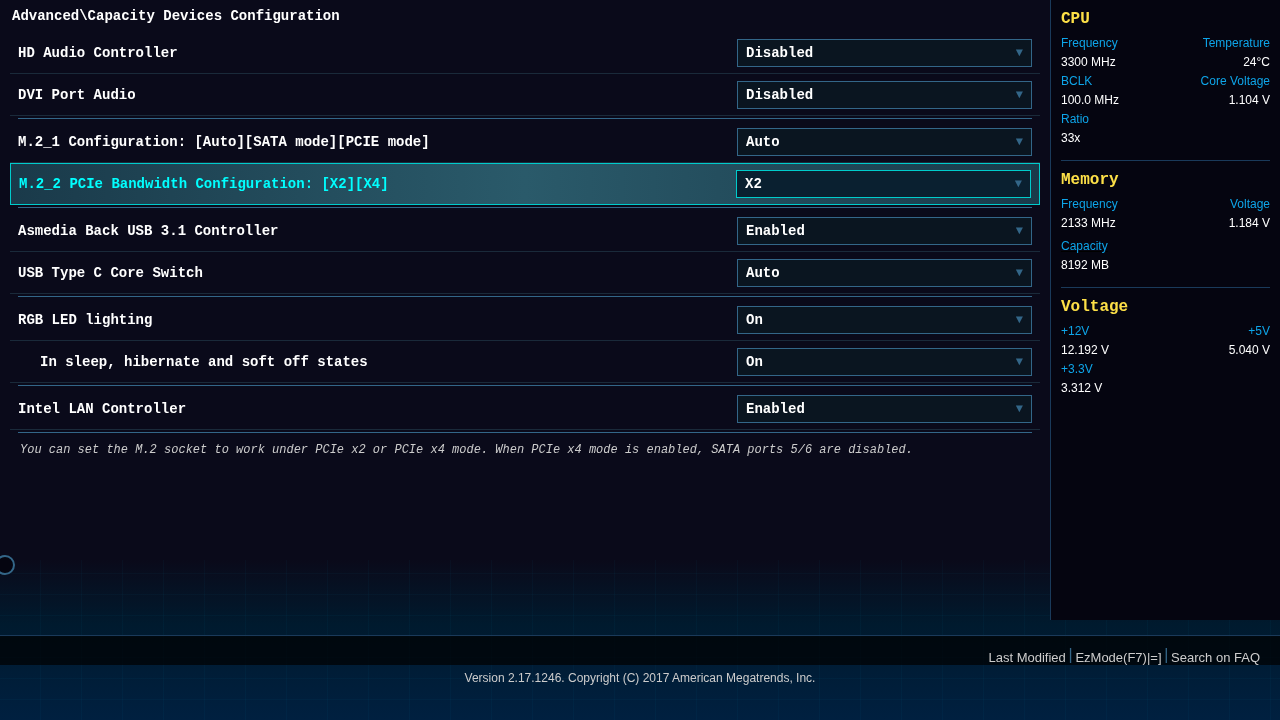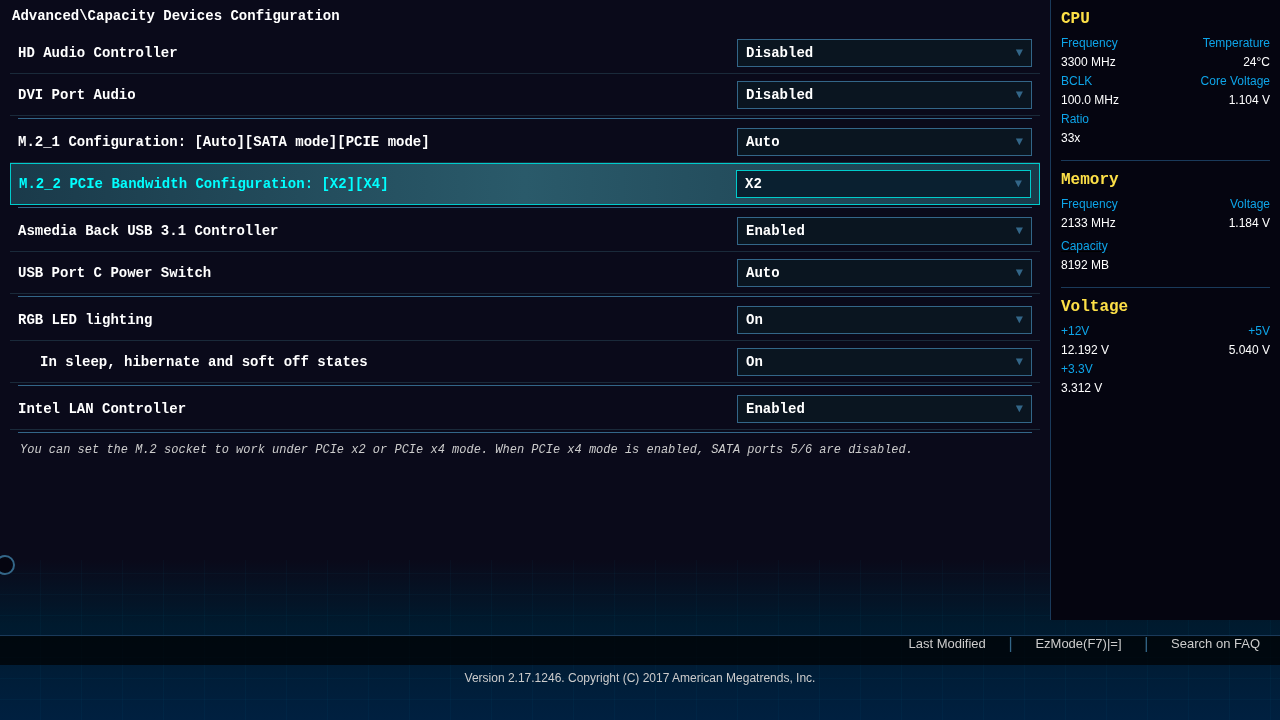--- a/index.html
+++ b/index.html
@@ -174,25 +174,24 @@
 
     
     .bottom-bar {
       position: absolute;
       bottom: 55px;
       left: 0;
       right: 0;
       height: 30px;
       background: rgba(0,0,0,0.7);
       display: flex;
-      align-items: flex-start;
+      align-items: flex-end;
       justify-content: flex-end;
       padding: 0 20px;
       z-index: 20;
-      gap: 20px;
       border-top: 1px solid #1a3a5a;
     }
 
     .bottom-bar-item {
       color: #cccccc;
       font-size: 13px;
       font-family: Arial, sans-serif;
     }
 
     .bottom-bar-separator {
@@ -280,21 +279,21 @@
 
     <div class="setting-row">
       <span class="setting-label">Asmedia Back USB 3.1 Controller</span>
       <div class="setting-dropdown">
         <span>Enabled</span>
         <span class="dropdown-arrow">▼</span>
       </div>
     </div>
 
     <div class="setting-row">
-      <span class="setting-label">USB Port C Power Switch</span>
+      <span class="setting-label">USB Type C Core Switch</span>
       <div class="setting-dropdown">
         <span>Auto</span>
         <span class="dropdown-arrow">▼</span>
       </div>
     </div>
 
     <div class="separator-line"></div>
 
     <div class="setting-row">
       <span class="setting-label">RGB LED lighting</span>

